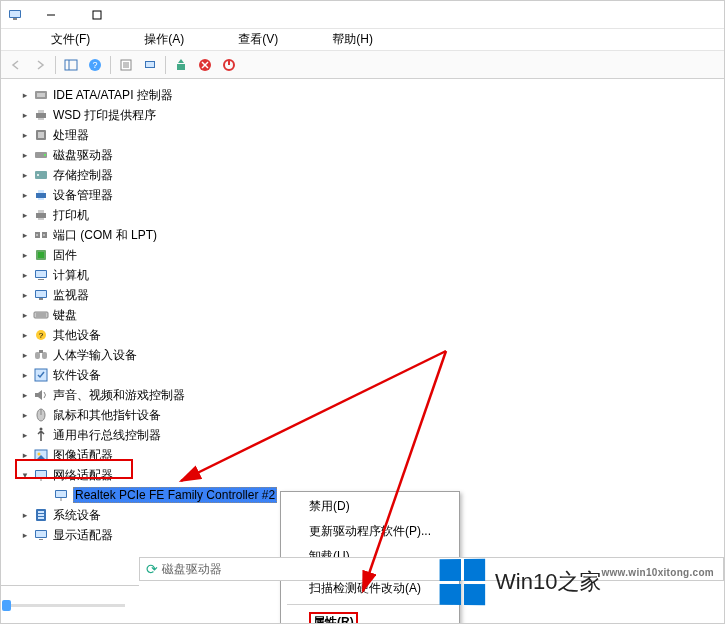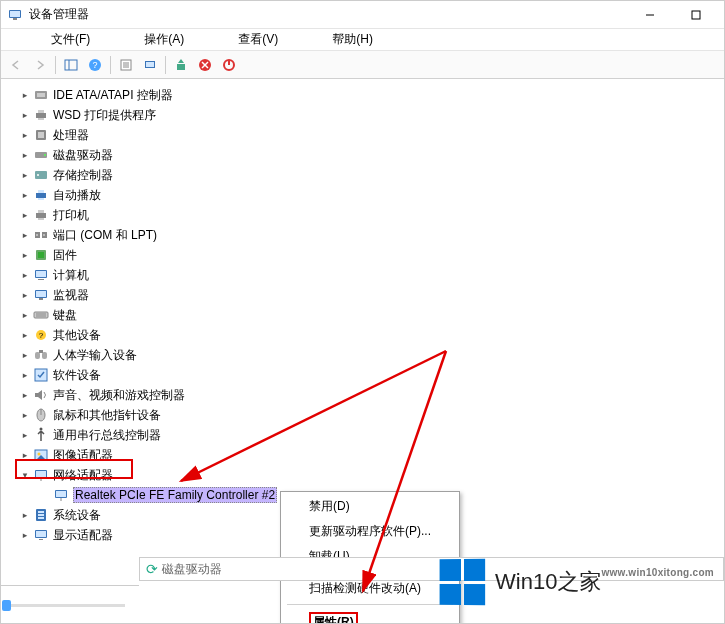--- a/index.html
+++ b/index.html
@@ -82,21 +82,21 @@
     width: 16px; height: 16px;
     margin-right: 4px;
     display: inline-flex; align-items:center; justify-content:center;
   }
   .tree-child {
     padding-left: 48px;
     display: flex; align-items:center; height: 20px;
   }
   .tree-child .dev-icon { margin-right: 4px; }
   .selected-text {
-    background: #c4b5fd;
+    background: #3b82f6;
     border: 1px dotted #888;
     padding: 0 1px;
   }
   .red-box {
     position: absolute;
     border: 2px solid #e10000;
     pointer-events: none;
   }
   .context-menu {
     position: absolute;
@@ -173,21 +173,20 @@
 <body>
 
 <div class="titlebar">
   <span class="app-icon">
     <svg width="16" height="16" viewBox="0 0 16 16">
         <rect x="2" y="3" width="12" height="8" fill="#3a74b8" rx="1"></rect>
         <rect x="3" y="4" width="10" height="6" fill="#cfe6ff"></rect>
         <rect x="6" y="11" width="4" height="2" fill="#888"></rect>
       </svg>
   </span>
-  <span class="title-text">设备管理器</span>
   <div class="win-ctrl">
     <div class="win-btn">
         <svg width="10" height="10">
           <line x1="1" y1="5" x2="9" y2="5" stroke="#000" stroke-width="1"></line>
         </svg>
       </div>
     <div class="win-btn">
         <svg width="10" height="10">
           <rect x="1" y="1" width="8" height="8" fill="none" stroke="#000" stroke-width="1"></rect>
         </svg>
@@ -317,21 +316,21 @@
     </div>
     <div class="tree-row">
       <span class="chev">▸</span>
       <span class="dev-icon">
         <svg width="16" height="16" viewBox="0 0 16 16">
           <rect x="3" y="6" width="10" height="5" fill="#3a74b8"></rect>
           <rect x="5" y="3" width="6" height="3" fill="#cfe6ff"></rect>
           <rect x="5" y="11" width="6" height="2" fill="#cfe6ff"></rect>
         </svg>
       </span>
-      <span>自动播放</span>
+      <span>设备管理器</span>
     </div>
     <div class="tree-row">
       <span class="chev">▸</span>
       <span class="dev-icon">
         <svg width="16" height="16" viewBox="0 0 16 16">
           <rect x="3" y="6" width="10" height="5" fill="#888"></rect>
           <rect x="5" y="3" width="6" height="3" fill="#ccc"></rect>
           <rect x="5" y="11" width="6" height="2" fill="#ccc"></rect>
         </svg>
       </span>

